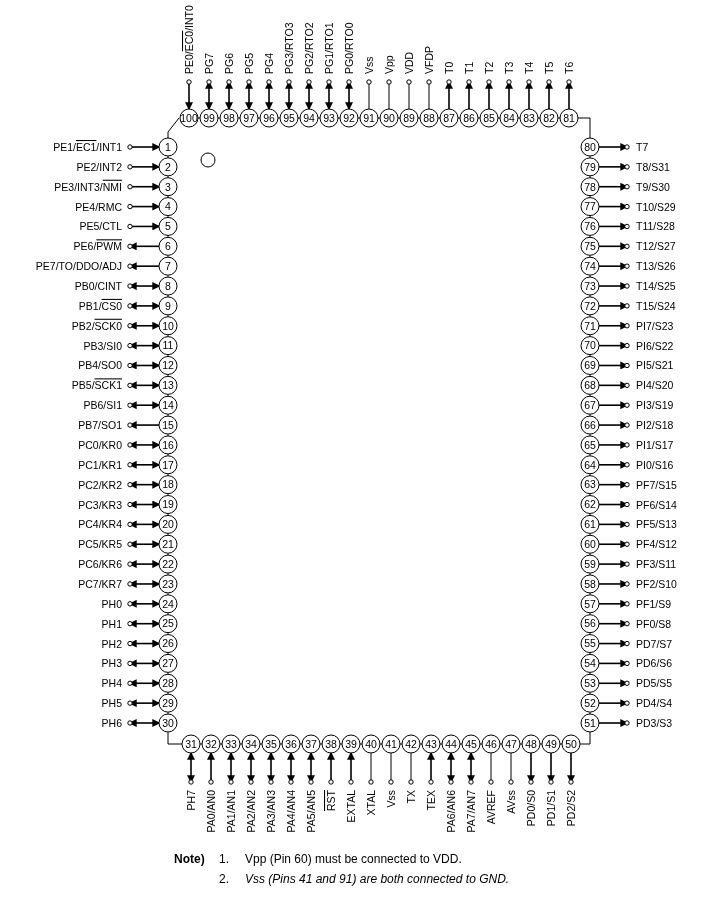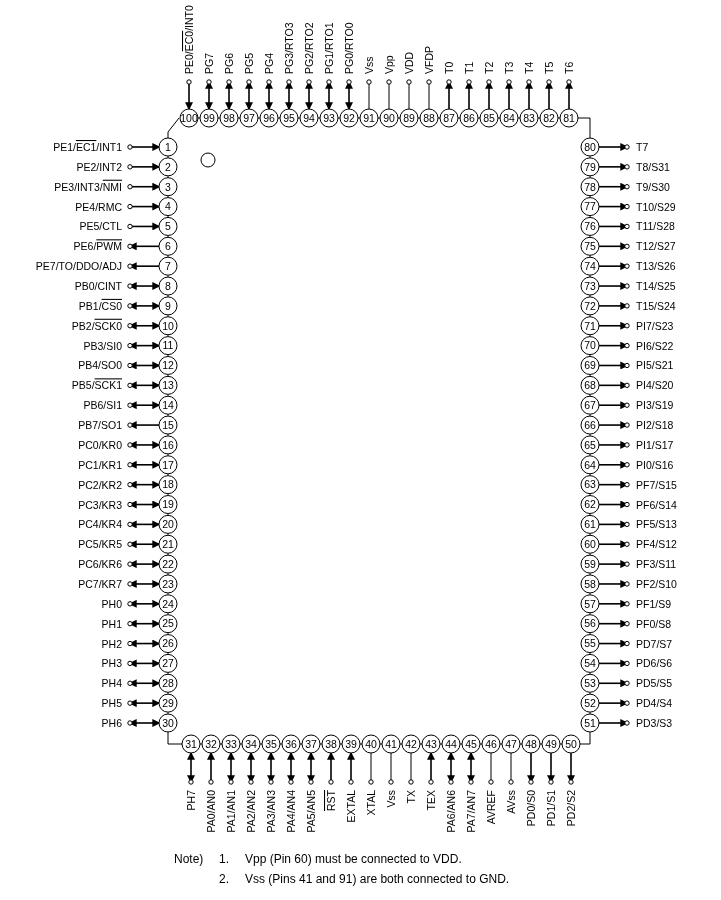--- a/index.html
+++ b/index.html
@@ -1,20 +1,20 @@
 <!DOCTYPE html>
 <html><head>
 <meta charset="utf-8">
 <style>
   html,body{margin:0;padding:0;background:#fff;}
   body{width:721px;height:900px;position:relative;overflow:hidden;font-family:"Liberation Sans",sans-serif;color:#000;}
   #diagram{position:absolute;left:0;top:0;width:721px;height:900px;}
   svg text{font-family:"Liberation Sans",sans-serif;}
   .note{position:absolute;font-size:12px;}
-  .note-head{font-weight:normal;}
+  .note-head{font-weight:bold;}
 </style>
 </head>
 <body>
 
 <svg id="diagram" width="721" height="900" viewBox="0 0 721 900" xmlns="http://www.w3.org/2000/svg">
   <defs>
     <marker id="ah" viewBox="0 0 6 6" refX="5" refY="3" markerWidth="5" markerHeight="5" orient="auto-start-reverse">
       <path d="M0,0 L6,3 L0,6 z" fill="#000"></path>
     </marker>
   </defs>
@@ -829,14 +829,14 @@
         <text font-size="10.5" x="193" y="74" text-anchor="start" transform="rotate(-90 193 74)"><tspan>PE0/</tspan><tspan text-decoration="overline">EC0</tspan><tspan>/INT0</tspan></text>
       </g>
     </g>
 </svg>
 
 <div class="note" style="left:174px;top:852px;">
   <span class="note-head" style="position:absolute;left:0;top:0;">Note)</span>
   <span style="position:absolute;left:45px;top:0;">1.</span>
   <span style="position:absolute;left:71px;top:0;white-space:nowrap;">Vpp (Pin 60) must be connected to VDD.</span>
   <span style="position:absolute;left:45px;top:20px;">2.</span>
-  <span style="position:absolute;left:71px;top:20px;white-space:nowrap;">Vss (Pins 41 and 91) are both connected to GND.</span>
+  <span style="position:absolute;left:71px;top:20px;white-space:nowrap;font-style:italic;">Vss (Pins 41 and 91) are both connected to GND.</span>
 </div>
 
 </body></html>

